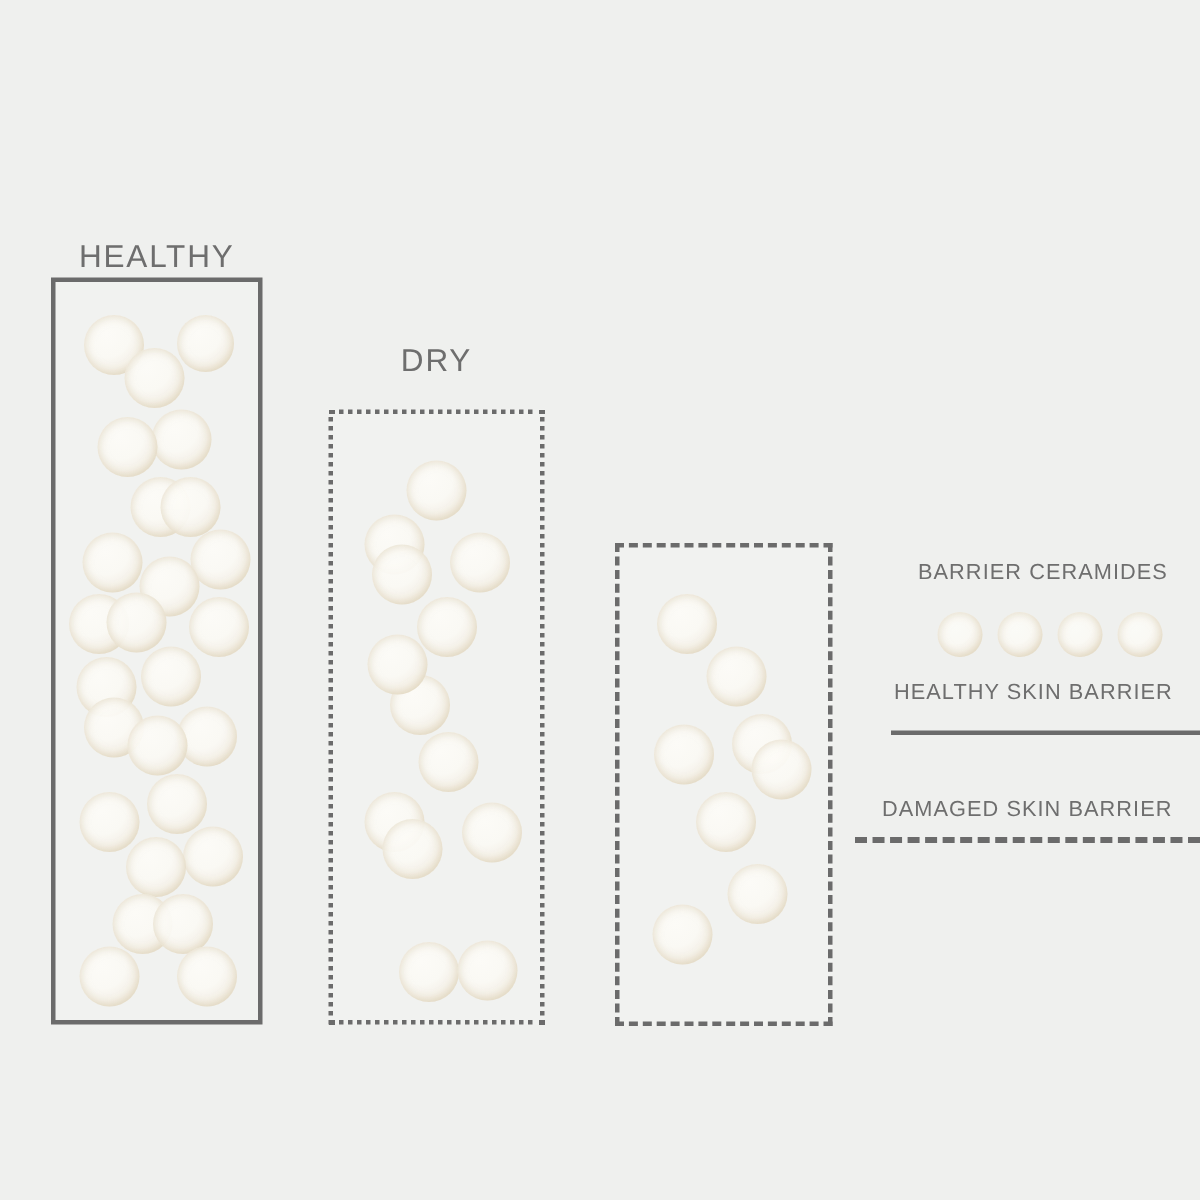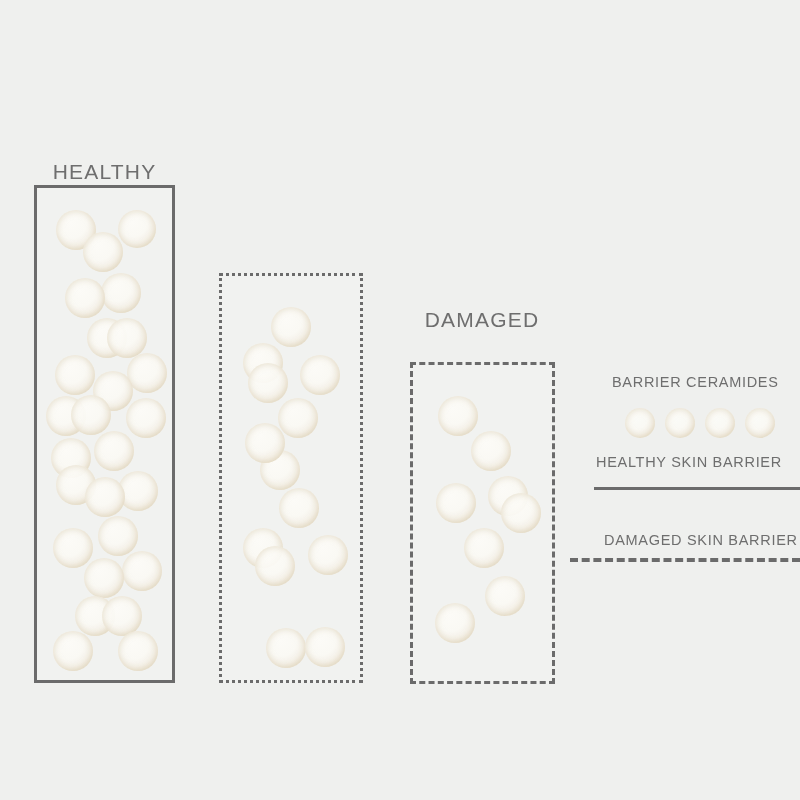--- a/index.html
+++ b/index.html
@@ -134,40 +134,44 @@
         <div class="cer" style="left: 85px; top: 363px; width: 40px; height: 40px;"></div>
         <div class="cer" style="left: 47px; top: 370px; width: 40px; height: 40px;"></div>
         <div class="cer" style="left: 38px; top: 408px; width: 40px; height: 40px;"></div>
         <div class="cer" style="left: 65px; top: 408px; width: 40px; height: 40px;"></div>
         <div class="cer" style="left: 16px; top: 443px; width: 40px; height: 40px;"></div>
         <div class="cer" style="left: 81px; top: 443px; width: 40px; height: 40px;"></div>
         <div class="cer" style="left: 48px; top: 289px; width: 40px; height: 40px;"></div>
       </div>
   </div>
 
+  <div class="panel-title" style="left:219px; top:196px; width:144px;">
+    <span>DRY</span><br>
+    <span>SKIN</span>
+  </div>
   <div class="panel dotted" style="left:219px; top:273px; width:144px; height:410px;">
     <div class="panel-inner">
         <div class="cer" style="left: 49px; top: 31px; width: 40px; height: 40px;"></div>
         <div class="cer" style="left: 21px; top: 67px; width: 40px; height: 40px;"></div>
         <div class="cer" style="left: 78px; top: 79px; width: 40px; height: 40px;"></div>
         <div class="cer" style="left: 26px; top: 87px; width: 40px; height: 40px;"></div>
         <div class="cer" style="left: 56px; top: 122px; width: 40px; height: 40px;"></div>
         <div class="cer" style="left: 38px; top: 174px; width: 40px; height: 40px;"></div>
         <div class="cer" style="left: 57px; top: 212px; width: 40px; height: 40px;"></div>
         <div class="cer" style="left: 21px; top: 252px; width: 40px; height: 40px;"></div>
         <div class="cer" style="left: 33px; top: 270px; width: 40px; height: 40px;"></div>
         <div class="cer" style="left: 86px; top: 259px; width: 40px; height: 40px;"></div>
         <div class="cer" style="left: 44px; top: 352px; width: 40px; height: 40px;"></div>
         <div class="cer" style="left: 83px; top: 351px; width: 40px; height: 40px;"></div>
         <div class="cer" style="left: 23px; top: 147px; width: 40px; height: 40px;"></div>
       </div>
   </div>
 
   <div class="panel-title" style="left:408px; top:275px; width:148px;">
-    <span>DAMAGED</span><br>
+    <br>
     <span>SKIN</span>
   </div>
   <div class="panel dashed" style="left:410px; top:362px; width:145px; height:322px;">
     <div class="panel-inner">
         <div class="cer" style="left: 25px; top: 31px; width: 40px; height: 40px;"></div>
         <div class="cer" style="left: 58px; top: 66px; width: 40px; height: 40px;"></div>
         <div class="cer" style="left: 75px; top: 111px; width: 40px; height: 40px;"></div>
         <div class="cer" style="left: 23px; top: 118px; width: 40px; height: 40px;"></div>
         <div class="cer" style="left: 88px; top: 128px; width: 40px; height: 40px;"></div>
         <div class="cer" style="left: 51px; top: 163px; width: 40px; height: 40px;"></div>
@@ -184,18 +188,18 @@
         <div class="cer"></div>
         <div class="cer"></div>
         <div class="cer"></div>
         <div class="cer"></div>
       </div>
 
     <div class="legend-label" style="left:596px; top:454px;">HEALTHY SKIN BARRIER</div>
 
     <div class="rule-solid" style="left:594px; top:487px; width:206px;"></div>
 
-    <div class="legend-label" style="left:588px; top:532px;margin-left:16px;">DAMAGED SKIN BARRIER</div>
+    <div class="legend-label" style="left:588px; top:532px;">DAMAGED SKIN BARRIER</div>
 
     <div class="rule-dashed" style="left:570px; top:558px; width:230px;"></div>
 
   </div>
 </div>
 
 </body></html>

